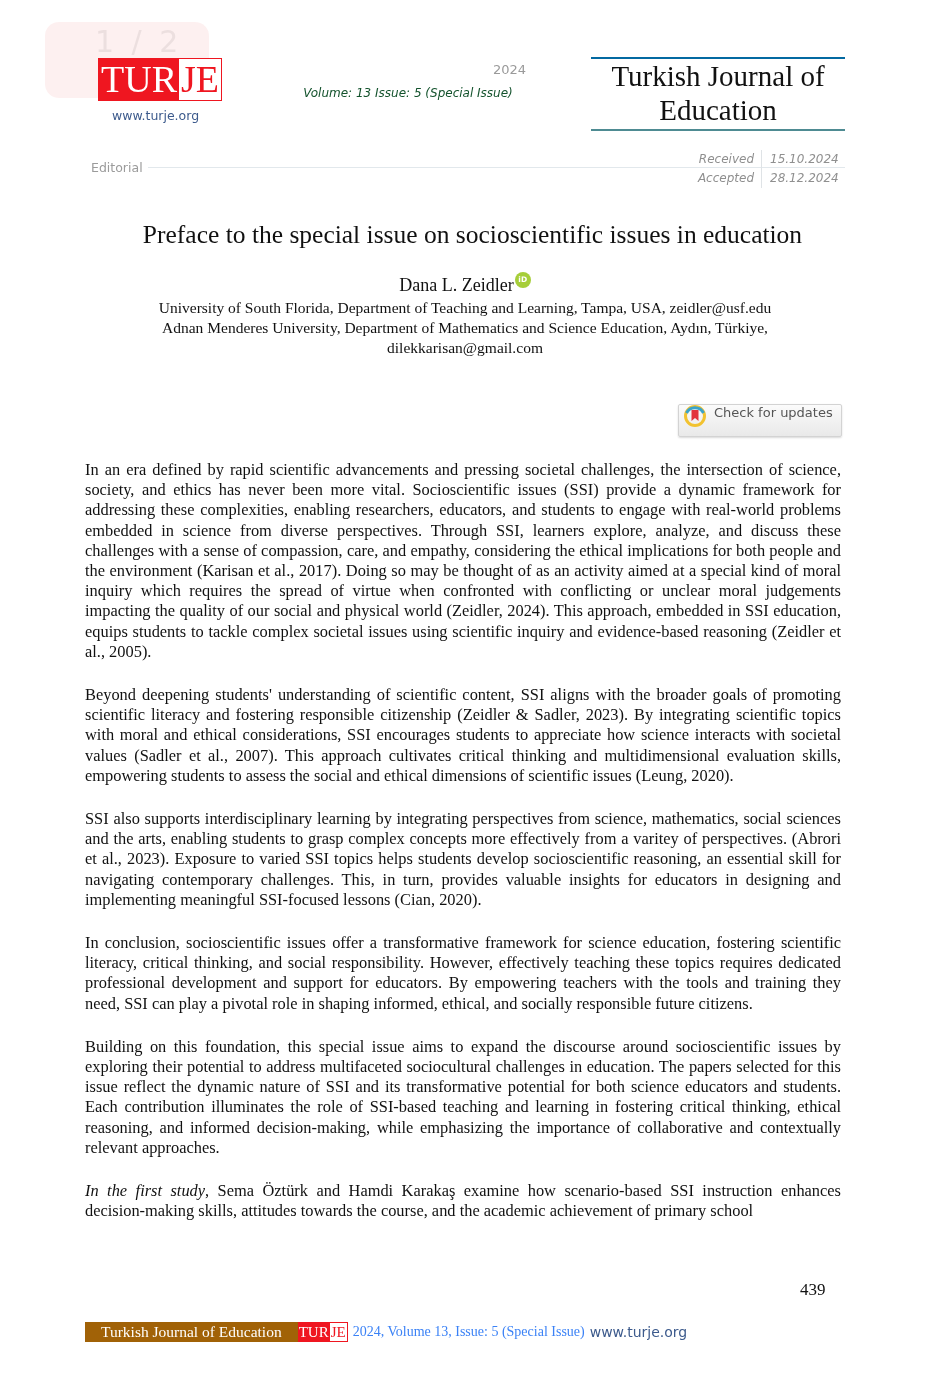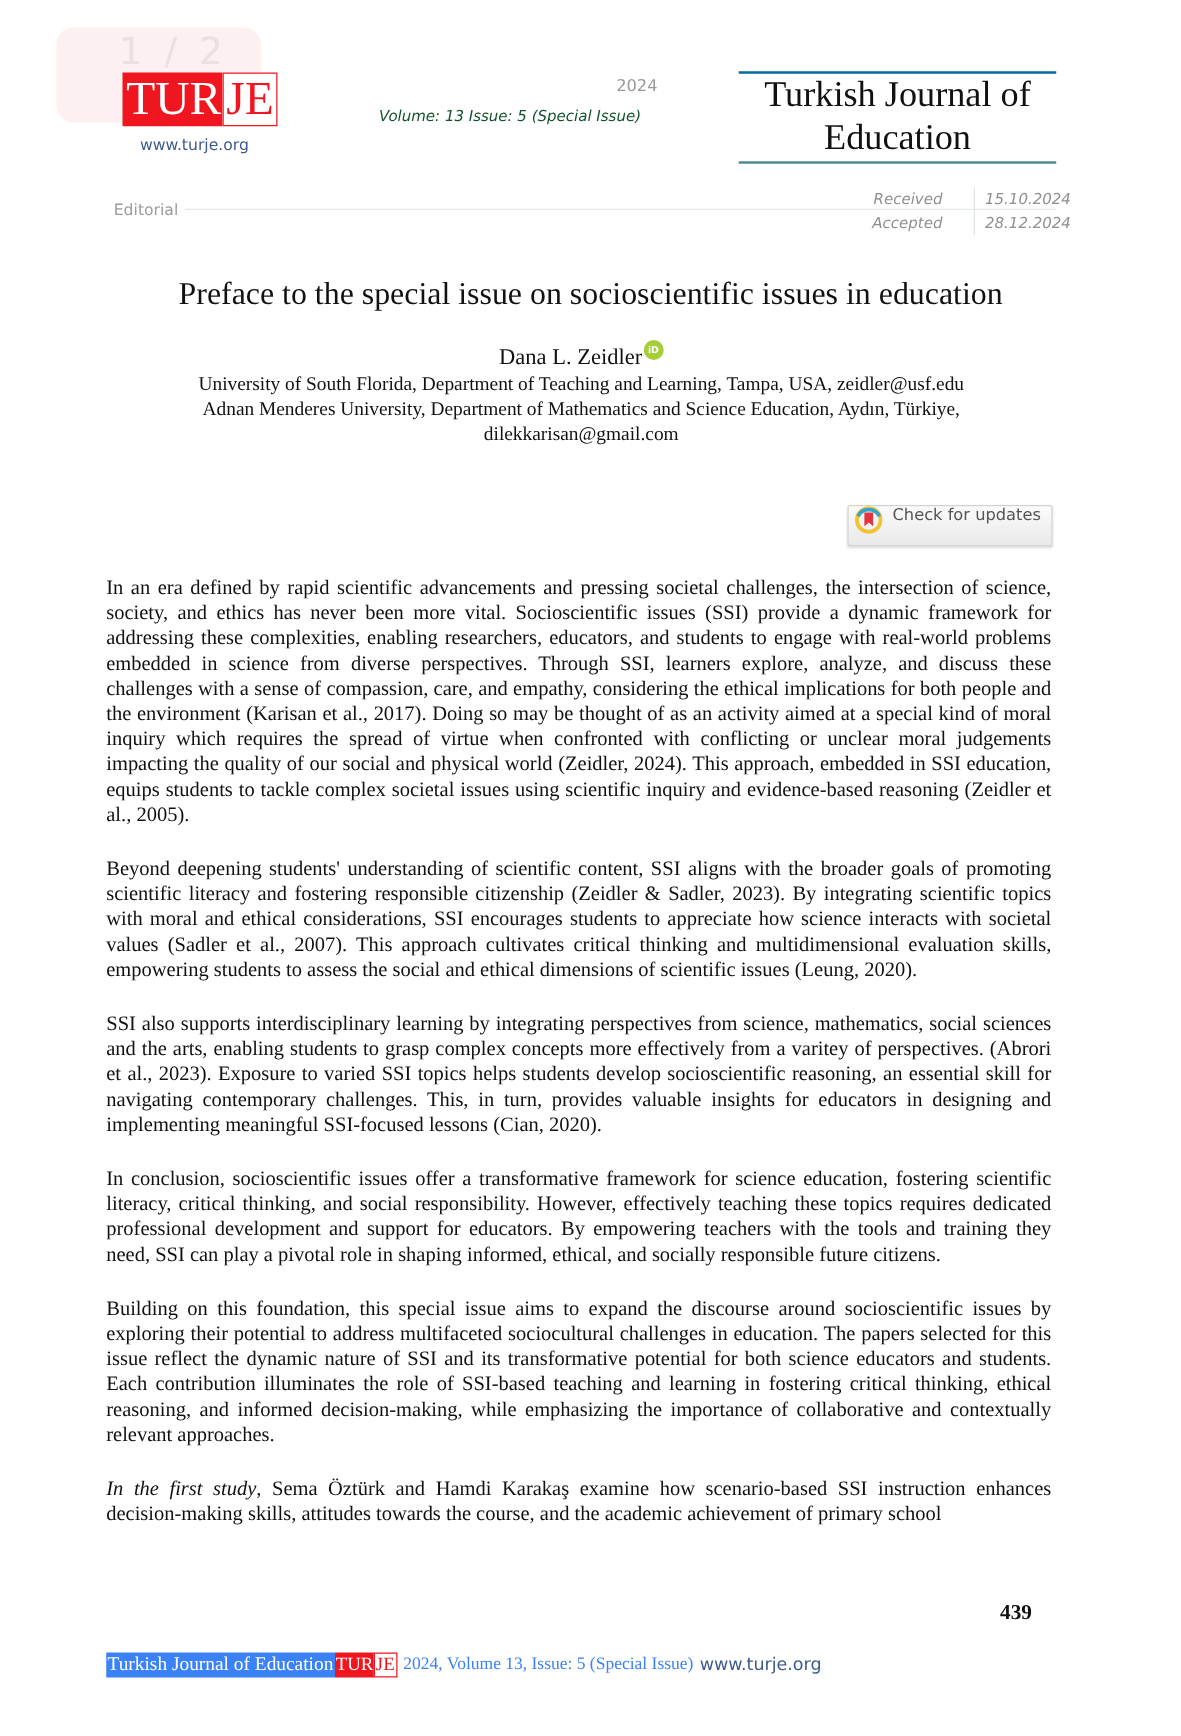--- a/index.html
+++ b/index.html
@@ -17,41 +17,41 @@
   .issue-volume { position: absolute; left: 290px; top: 86px; width: 236px; text-align: center; font-family: "DejaVu Sans", sans-serif; font-size: 12px; font-style: italic; color: #14532d; }
 
   .journal-box { position: absolute; left: 591px; top: 57px; width: 254px; height: 70px; border-top: 2px solid #0369a1; border-bottom: 2px solid #4e8b92; text-align: center; }
   .journal-box div { font-family: "Liberation Serif", serif; font-size: 29px; line-height: 34px; color: #111; }
 
   .section-label { position: absolute; left: 91px; top: 160px; font-family: "DejaVu Sans", sans-serif; font-size: 12.5px; color: #9b9b9b; }
   .section-rule { position: absolute; left: 148px; top: 167px; width: 697px; height: 1px; background: #e2e8ec; }
 
   .dates { position: absolute; left: 680px; top: 150px; font-family: "DejaVu Sans", sans-serif; font-size: 12px; font-style: italic; color: #8f8f8f; }
   .dates .row { display: flex; height: 19px; line-height: 19px; }
-  .dates .lbl { width: 74px; text-align: right; padding-right: 25px; border-right: 1px solid #dfe3e6; }
+  .dates .lbl { width: 74px; text-align: right; padding-right: 7px; border-right: 1px solid #dfe3e6; }
   .dates .val { padding-left: 8px; }
 
   .title { position: absolute; left: 0; top: 220px; width: 945px; text-align: center; font-family: "Liberation Serif", serif; font-size: 25.5px; color: #111; }
 
   .authors { position: absolute; left: 90px; top: 272px; width: 750px; text-align: center; font-family: "Liberation Serif", serif; color: #111; }
   .author-name { font-size: 18px; line-height: 25px; }
   .affil { font-size: 15.5px; line-height: 20px; }
   .orcid { display: inline-block; width: 16px; height: 16px; border-radius: 50%; background: #a6ce39; color: #fff; font-family: "DejaVu Sans", sans-serif; font-size: 7.5px; font-weight: bold; line-height: 16px; text-align: center; vertical-align: 9px; margin-left: 1px; }
 
   .check-updates { position: absolute; left: 678px; top: 404px; width: 162px; height: 31px; border: 1px solid #d3d3d3; border-radius: 2px; background: linear-gradient(#fbfbfb, #e9e9e9); box-shadow: 0 1px 2px rgba(0,0,0,0.15); display: flex; cursor: pointer; }
   .check-icon { width: 22px; height: 22px; margin-left: 5px; margin-right: 8px; position: relative; }
   .check-updates .label { font-family: "DejaVu Sans", sans-serif; font-size: 13px; color: #555; }
 
   .body { position: absolute; left: 85px; top: 460px; width: 756px; font-family: "Liberation Serif", serif; font-size: 16.4px; line-height: 20.2px; text-align: justify; color: #111; }
   .body p { margin: 0 0 23px 0; }
 
-  .page-number { position: absolute; left: 800px; top: 1280px; font-family: "Liberation Serif", serif; font-size: 17px; color: #111; font-weight: bold; }
+  .page-number { position: absolute; left: 800px; top: 1280px; font-family: "Liberation Serif", serif; font-size: 17px; color: #111; }
 
   .footer { position: absolute; left: 85px; top: 1322px; height: 20px; display: flex; align-items: center; font-size: 15px; }
-  .footer .jname { background: #3b82f6; color: #fff; font-family: "Liberation Serif", serif; font-size: 15.5px; padding: 0 1px; line-height: 20px; }
+  .footer .jname { background: #a16207; color: #fff; font-family: "Liberation Serif", serif; font-size: 15.5px; padding: 0 16px; line-height: 20px; }
   .footer .f-red { background: #ef1620; color: #fff; font-family: "Liberation Serif", serif; line-height: 20px; padding: 0 0 0 1px; }
   .footer .f-white { color: #ef1620; border: 1px solid #ef1620; font-family: "Liberation Serif", serif; line-height: 18px; padding: 0 1px; }
   .footer .meta { font-family: Liberation Serif, serif; font-size: 14px; color: #3b82f6; margin-left: 5px; }
   .footer .url { font-family: "DejaVu Sans", sans-serif; font-size: 14px; color: #3c5a8c; margin-left: 5px; }
 </style>
 </head>
 <body>
 
 <div class="page-counter">
     <span>1 / 2</span>

